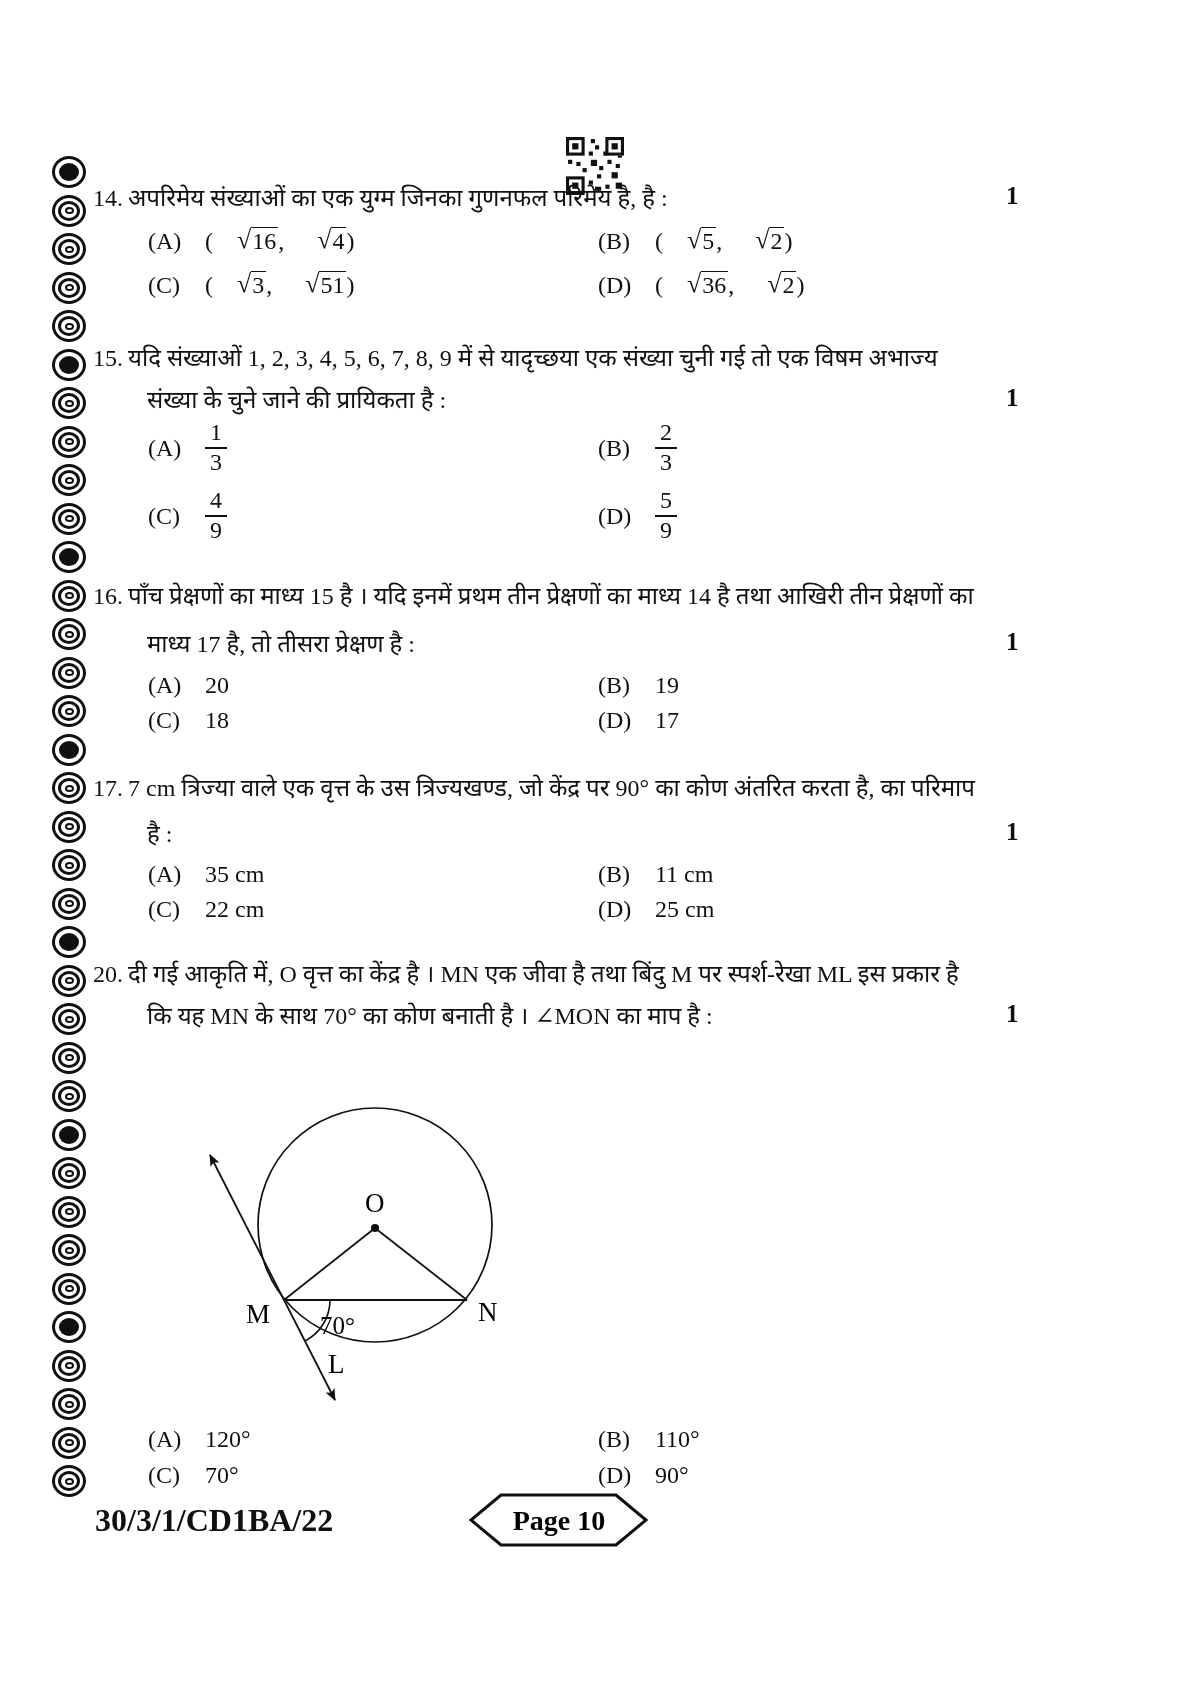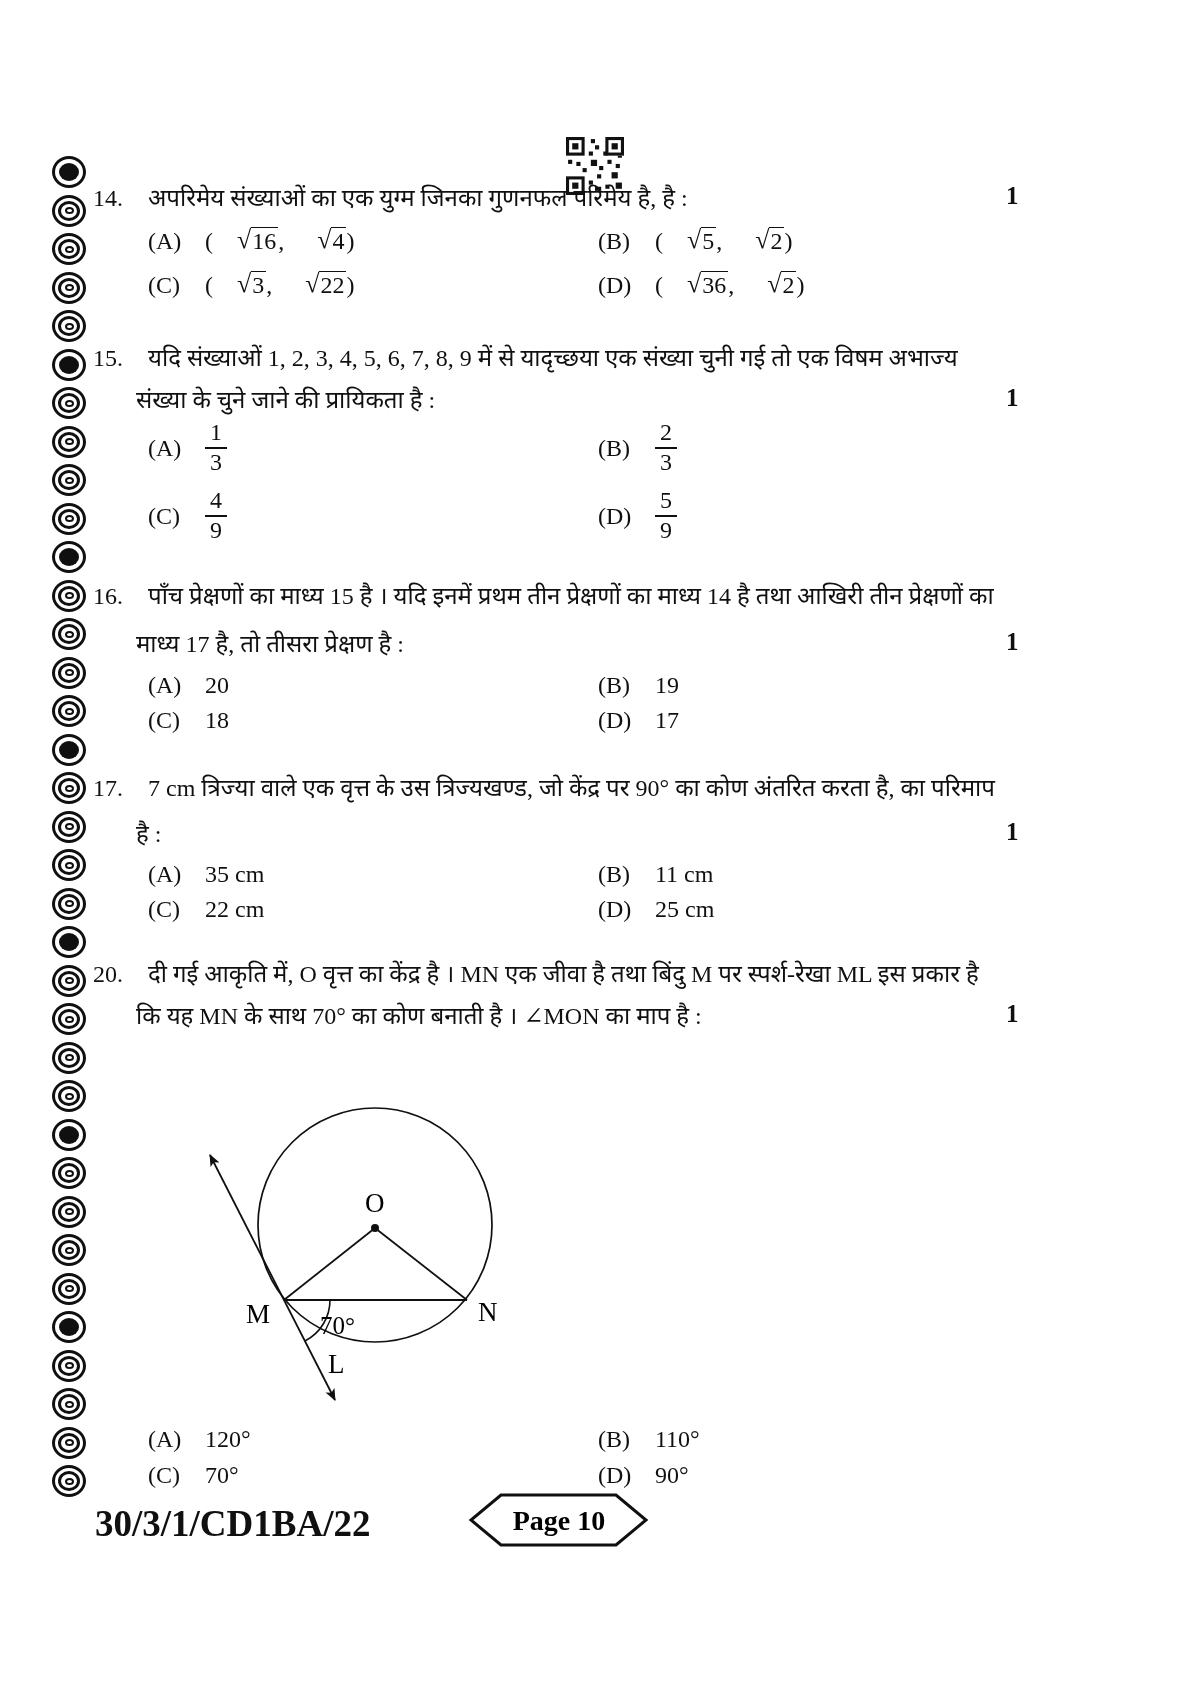--- a/index.html
+++ b/index.html
@@ -14,22 +14,22 @@
   #binding-strip { position:absolute; left:52px; top:156px; display:flex; flex-direction:column; gap:6.5px; }
   .hole { width:34px; height:32px; box-sizing:border-box; border:3px solid #101010; border-radius:50%; position:relative; background:#fff; }
   .hole::before { content:""; position:absolute; inset:3px; border:3px solid #101010; border-radius:50%; }
   .hole::after  { content:""; position:absolute; inset:9.5px; border:2.5px solid #101010; border-radius:50%; }
   .hole.filled::before { inset:4px; background:#101010; border:none; }
   .hole.filled::after { display:none; }
 
   
   .qline { position:absolute; white-space:nowrap; }
   .qline .qnum { display:inline-block; min-width:35px; }
-  .qline .qtext { margin-left:20px; }
-  .cont { left:136px; }
+  .qline .qtext { }
+  .cont { left:147px; }
   .first { left:93px; }
   .marks { position:absolute; left:1006px; font-weight:bold; font-size:25px; }
 
   
   .optrow { position:absolute; left:148px; width:940px; height:34px; }
   .optrow.tall { height:60px; }
   .opt { position:absolute; top:0; height:100%; display:flex; align-items:center; white-space:nowrap; }
   .col-l { left:0; }
   .col-r { left:450px; }
   .lab { display:inline-block; width:57px; }
@@ -43,21 +43,21 @@
   .pair span { display:inline-block; }
   .sqrt { white-space:nowrap;margin-left:24px; }
   .s-sign { font-size:1.08em; transform:translateY(-1px); }
   .rad { border-top:1.8px solid #101010; padding:0 2px 0 1px; }
   .comma { margin-right:9px; }
 
   
   #figure18 { position:absolute; left:150px; top:1080px; }
 
   
-  #footer-code { position:absolute; left:95px; top:1502px; font-weight:bold; font-size:37px; white-space:nowrap; }
+  #footer-code { position:absolute; left:95px; top:1502px; font-weight:bold; font-size:32px; white-space:nowrap; }
   #page-badge { position:absolute; left:468px; top:1492px; }
 
   
   #qr { position:absolute; left:566px; top:137px; }
 </style>
 </head>
 <body>
 
 <div id="page">
 
@@ -147,21 +147,21 @@
       <span class="pair"><span>(</span><span class="sqrt"><span class="s-sign">√</span><span class="rad">16</span></span><span class="comma">,</span><span class="sqrt"><span class="s-sign">√</span><span class="rad">4</span></span><span>)</span></span>
     </div>
     <div class="opt col-r">
       <span class="lab">(B)</span>
       <span class="pair"><span>(</span><span class="sqrt"><span class="s-sign">√</span><span class="rad">5</span></span><span class="comma">,</span><span class="sqrt"><span class="s-sign">√</span><span class="rad">2</span></span><span>)</span></span>
     </div>
   </div>
   <div class="optrow" style="top:268px">
     <div class="opt col-l">
       <span class="lab">(C)</span>
-      <span class="pair"><span>(</span><span class="sqrt"><span class="s-sign">√</span><span class="rad">3</span></span><span class="comma">,</span><span class="sqrt"><span class="s-sign">√</span><span class="rad">22</span></span><span>)</span></span>
+      <span class="pair"><span>(</span><span class="sqrt"><span class="s-sign">√</span><span class="rad">3</span></span><span class="comma">,</span><span class="sqrt"><span class="s-sign">√</span><span class="rad">51</span></span><span>)</span></span>
     </div>
     <div class="opt col-r">
       <span class="lab">(D)</span>
       <span class="pair"><span>(</span><span class="sqrt"><span class="s-sign">√</span><span class="rad">36</span></span><span class="comma">,</span><span class="sqrt"><span class="s-sign">√</span><span class="rad">2</span></span><span>)</span></span>
     </div>
   </div>
 
   <div class="qline first" style="top:340px">
     <span class="qnum">15.</span><span class="qtext">यदि संख्याओं 1, 2, 3, 4, 5, 6, 7, 8, 9 में से यादृच्छया एक संख्या चुनी गई तो एक विषम अभाज्य</span>
   </div>

